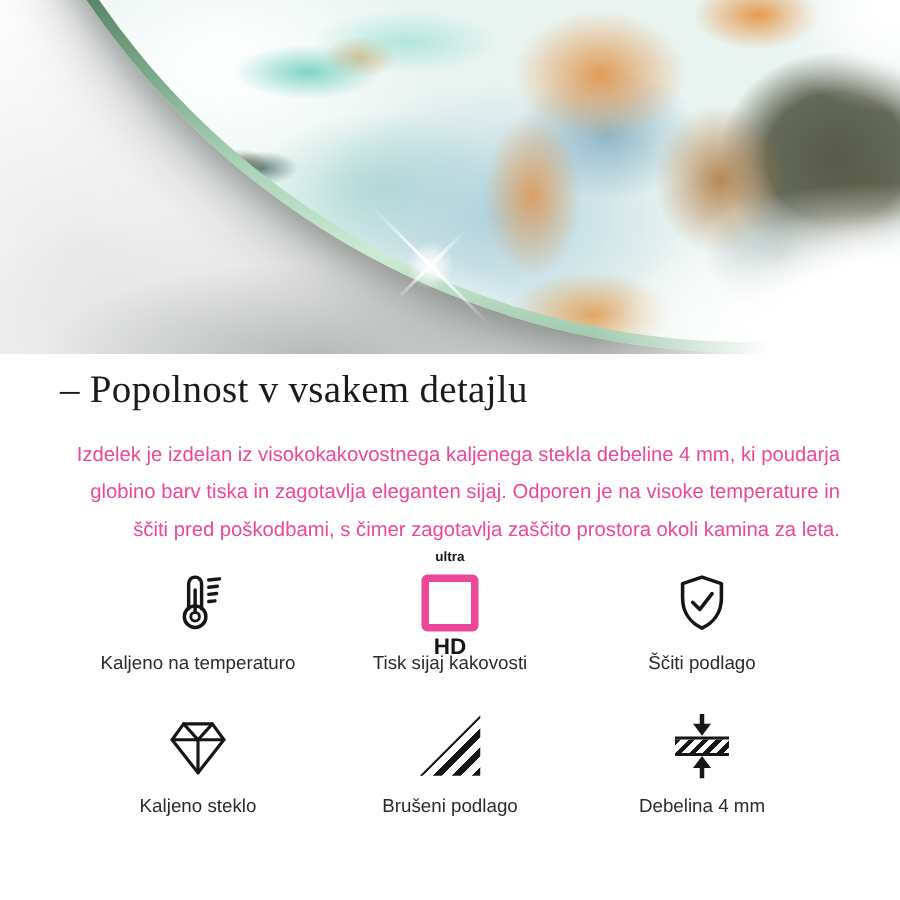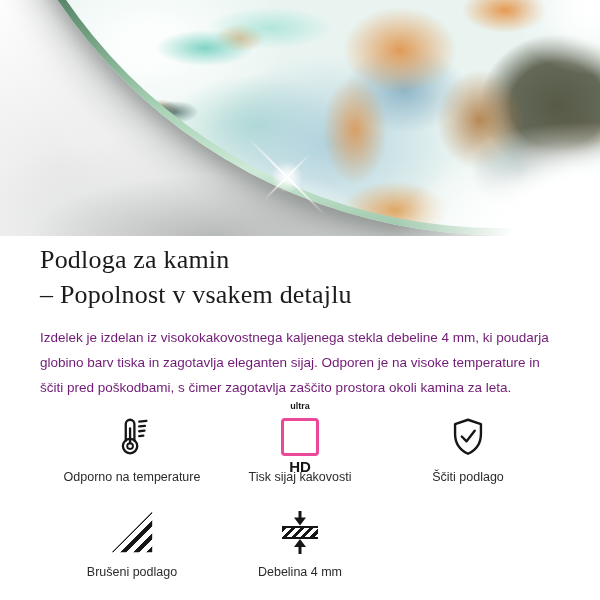--- a/index.html
+++ b/index.html
@@ -55,30 +55,30 @@
   .sparkle .glow { position:absolute; left:-16px; top:-16px; width:32px; height:32px; border-radius:50%;
     background:radial-gradient(circle, rgba(255,255,255,1) 0%, rgba(255,255,255,0.55) 35%, rgba(255,255,255,0) 70%); }
   .sparkle .ray1 { position:absolute; left:-55px; top:-1px; width:110px; height:2px; transform:rotate(45deg);
     background:linear-gradient(to right, rgba(255,255,255,0), #ffffff 45%, #ffffff 55%, rgba(255,255,255,0)); }
   .sparkle .ray2 { position:absolute; left:-32px; top:-1px; width:64px; height:2px; transform:rotate(-45deg);
     background:linear-gradient(to right, rgba(255,255,255,0), #ffffff 45%, #ffffff 55%, rgba(255,255,255,0)); }
 
   
   .content { padding:6px 40px 0 40px; }
   .title { font-family:"Liberation Serif", serif; font-weight:400; font-size:26px; line-height:35px; color:#1b1b1d; letter-spacing:0.2px; }
-  .desc { margin-top:13px; font-size:13.5px; line-height:25px; color:#701a75; max-width:532px; }
+  .desc { margin-top:13px; font-size:13.5px; line-height:25px; color:#ec4899; max-width:532px;text-align:right; }
 
   
   .features { margin-top:13px; padding:0 8px; display:grid; grid-template-columns:repeat(3,1fr); row-gap:24px; }
   .feature { display:flex; flex-direction:column; align-items:center; }
   .icon-slot { height:48px; display:flex; align-items:center; justify-content:center; }
   .feature-label { margin-top:9px; font-size:12.5px; color:#2b2b2d; text-align:center; }
   .icon-svg { display:block; }
 
-  .uhd-box { width:38px; height:38px; border:3px solid #ec4899; border-radius:4px;
+  .uhd-box { width:38px; height:38px; border:5px solid #ec4899; border-radius:4px;
     display:flex; flex-direction:column; align-items:center; justify-content:center; background:#fff; }
   .uhd-top { font-size:9px; font-weight:700; color:#161616; line-height:10px; letter-spacing:0; }
   .uhd-bottom { font-size:15px; font-weight:700; color:#161616; line-height:15px; letter-spacing:0;margin-top:48px; }
 
   .bevel-shape { width:42px; height:42px;
     background:repeating-linear-gradient(135deg, #161616 0px, #161616 4px, rgba(0,0,0,0) 4px, rgba(0,0,0,0) 9px);
     clip-path:polygon(2% 98%, 98% 2%, 98% 98%); }
 
   .thick-icon { display:flex; flex-direction:column; align-items:center; }
   .thick-bar { width:36px; height:13px; border-top:2.5px solid #161616; border-bottom:2.5px solid #161616;
@@ -96,41 +96,40 @@
     <div class="photo-fade"></div>
     <div class="sparkle">
       <div class="ray1"></div>
         <div class="ray2"></div>
         <div class="glow"></div>
     </div>
   </div>
 
   <div class="content">
     <h1 class="title">
-      <div>Podloga za kamin</div>
       <div>– Popolnost v vsakem detajlu</div>
     </h1>
     <p class="desc">Izdelek je izdelan iz visokokakovostnega kaljenega stekla debeline 4 mm, ki poudarja globino barv tiska in zagotavlja eleganten sijaj. Odporen je na visoke temperature in ščiti pred poškodbami, s čimer zagotavlja zaščito prostora okoli kamina za leta.</p>
 
     <div class="features">
 
       <div class="feature">
         <div class="icon-slot">
           <svg class="icon-svg" width="46" height="46" viewBox="0 0 48 48" fill="none" stroke="#161616" stroke-width="2.4" stroke-linecap="round">
             <path d="M17.5 28 V10.5 a4.5 4.5 0 0 1 9 0 V28"></path>
             <circle cx="22" cy="33.5" r="7.5"></circle>
             <circle cx="22" cy="33.5" r="3" stroke-width="2"></circle>
             <line x1="22" y1="30.5" x2="22" y2="15"></line>
             <line x1="31.5" y1="8" x2="39" y2="7.2"></line>
             <line x1="31.5" y1="13" x2="37.5" y2="12.3"></line>
             <line x1="31.5" y1="18" x2="37" y2="17.4"></line>
             <line x1="31.5" y1="23" x2="35.8" y2="22.5"></line>
           </svg>
         </div>
-        <div class="feature-label">Odporno na temperature</div>
+        <div class="feature-label">Kaljeno na temperaturo</div>
       </div>
 
       <div class="feature">
         <div class="icon-slot">
           <div class="uhd-box">
             <span class="uhd-top">ultra</span>
             <span class="uhd-bottom">HD</span>
           </div>
         </div>
         <div class="feature-label">Tisk sijaj kakovosti</div>
@@ -139,20 +138,31 @@
       <div class="feature">
         <div class="icon-slot">
           <svg class="icon-svg" width="46" height="46" viewBox="0 0 48 48" fill="none" stroke="#161616" stroke-width="2.5" stroke-linecap="round" stroke-linejoin="round">
             <path d="M24 6 L37.5 10.5 V20.5 C37.5 31 31.5 38 24 41.5 C16.5 38 10.5 31 10.5 20.5 V10.5 Z"></path>
             <polyline points="17.5,23.5 22.5,28.5 31,17.5"></polyline>
           </svg>
         </div>
         <div class="feature-label">Ščiti podlago</div>
       </div>
 
+      <div class="feature">
+        <div class="icon-slot">
+          <svg class="icon-svg" width="46" height="46" viewBox="0 0 48 48" fill="none" stroke="#161616" stroke-width="2.2" stroke-linecap="round" stroke-linejoin="round">
+            <path d="M14 9 L34 9 L42 20 L24 43 L6 20 Z"></path>
+            <line x1="6" y1="20" x2="42" y2="20"></line>
+            <path d="M14 9 L24 20 L34 9"></path>
+            <line x1="24" y1="20" x2="24" y2="43"></line>
+          </svg>
+        </div>
+        <div class="feature-label">Kaljeno steklo</div>
+      </div>
 
       <div class="feature">
         <div class="icon-slot">
           <div class="bevel-shape"></div>
         </div>
         <div class="feature-label">Brušeni podlago</div>
       </div>
 
       <div class="feature">
         <div class="icon-slot">

